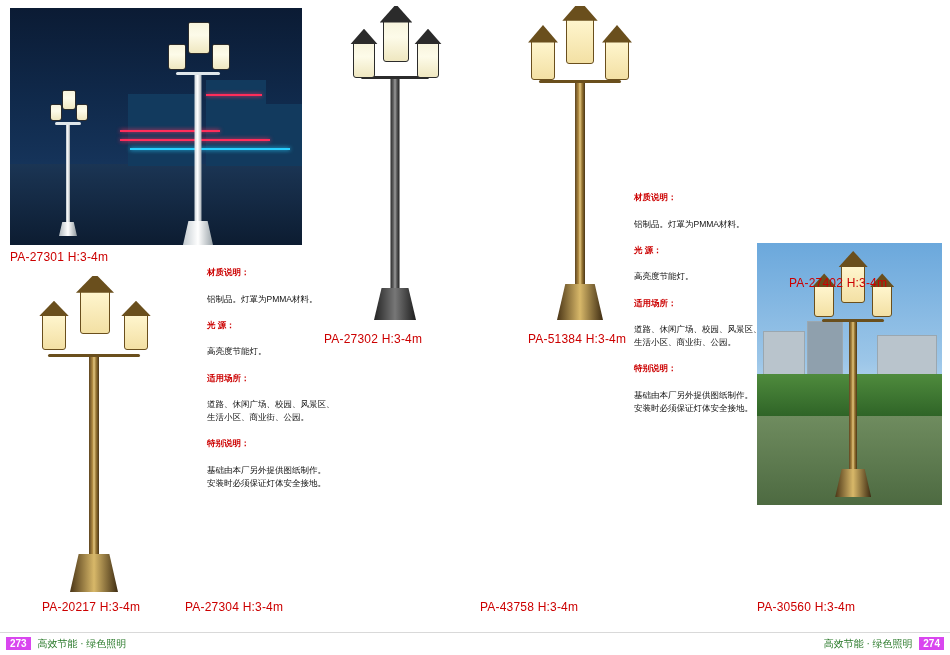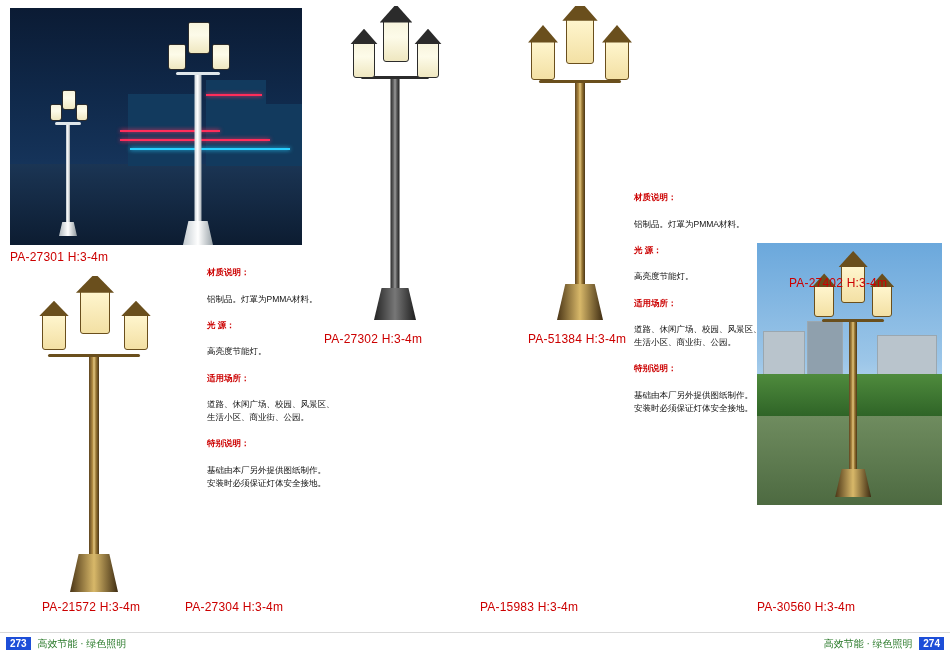--- a/index.html
+++ b/index.html
@@ -95,21 +95,21 @@
   
   .spec{position:absolute;font-size:8.5px;line-height:1.55;color:#111;white-space:pre-line;}
   .spec .hd{color:#cc0000;font-weight:bold;}
 
   
   .footer-rule{position:absolute;left:0;right:0;bottom:22px;height:1px;background:#d9d9d9;}
   .folio{
     position:absolute;bottom:4px;font-size:10px;color:#111;font-weight:bold;
   }
   .folio .num{
-    display:inline-block;color:#fff;background:#1d4ed8;padding:1px 4px;font-size:10px;
+    display:inline-block;color:#fff;background:#d946ef;padding:1px 4px;font-size:10px;
   }
   .folio .zh{font-size:10px;color:#2a7a2a;font-weight:normal;margin:0 4px;}
 </style>
 </head>
 <body>
 
 <div class="page">
 
   <div class="photo night" style="left:10px;top:8px;width:292px;height:237px;">
     <div class="grass"></div>
@@ -249,31 +249,31 @@
       </div>
       <div class="lamp gold" style="left:6px;top:34px;width:22px;height:34px;">
         <div class="cap"></div>
       </div>
       <div class="lamp gold" style="left:88px;top:34px;width:22px;height:34px;">
         <div class="cap"></div>
       </div>
     </div>
   </div>
   <div class="caption prod" style="left:42px;top:600px;">
-    <span>PA-21572</span>
+    <span>PA-20217</span>
     <span>H:3-4m</span>
   </div>
 
   <div class="caption prod" style="left:185px;top:600px;">
     <span>PA-27304</span>
     <span>H:3-4m</span>
   </div>
 
   <div class="caption prod" style="left:480px;top:600px;">
-    <span>PA-15983</span>
+    <span>PA-43758</span>
     <span>H:3-4m</span>
   </div>
 
   <div class="caption prod" style="left:757px;top:600px;">
     <span>PA-30560</span>
     <span>H:3-4m</span>
   </div>
 
   <div class="footer-rule"></div>
   <div class="folio" style="left:6px;">

